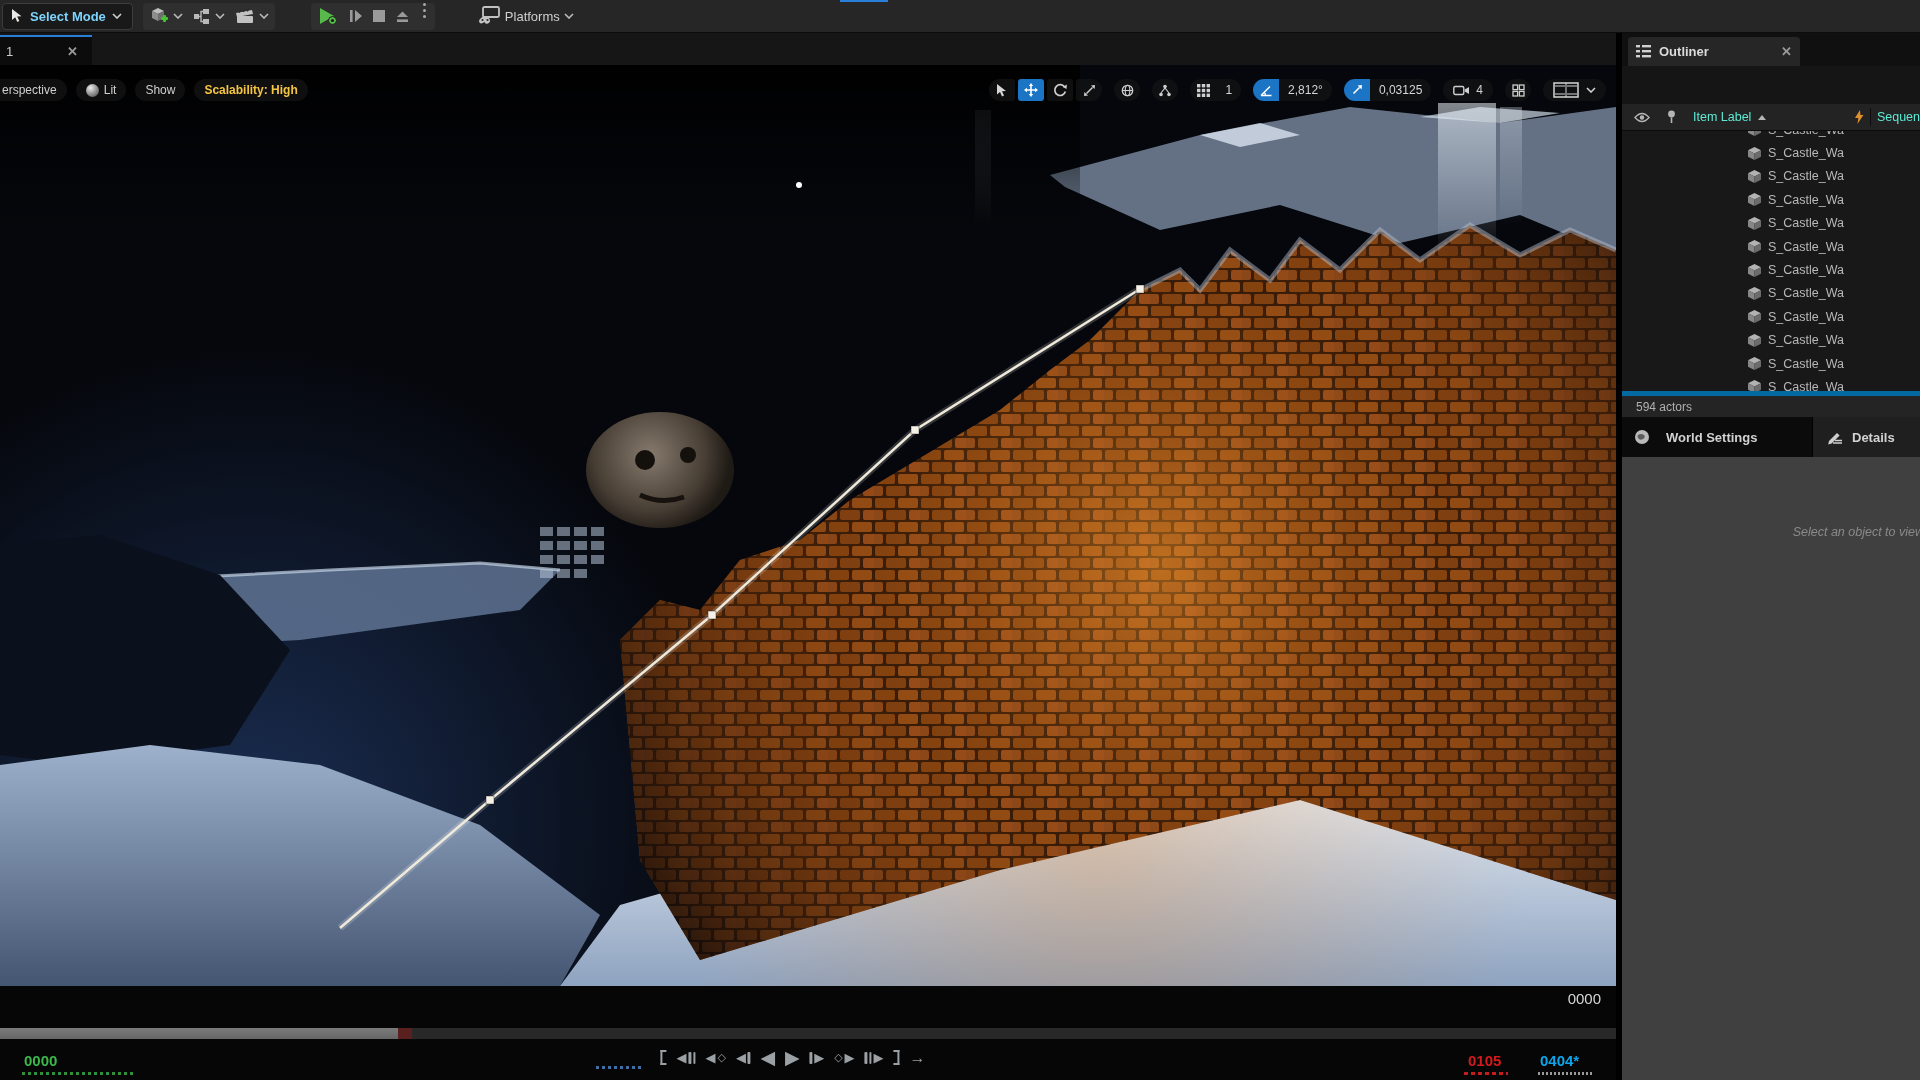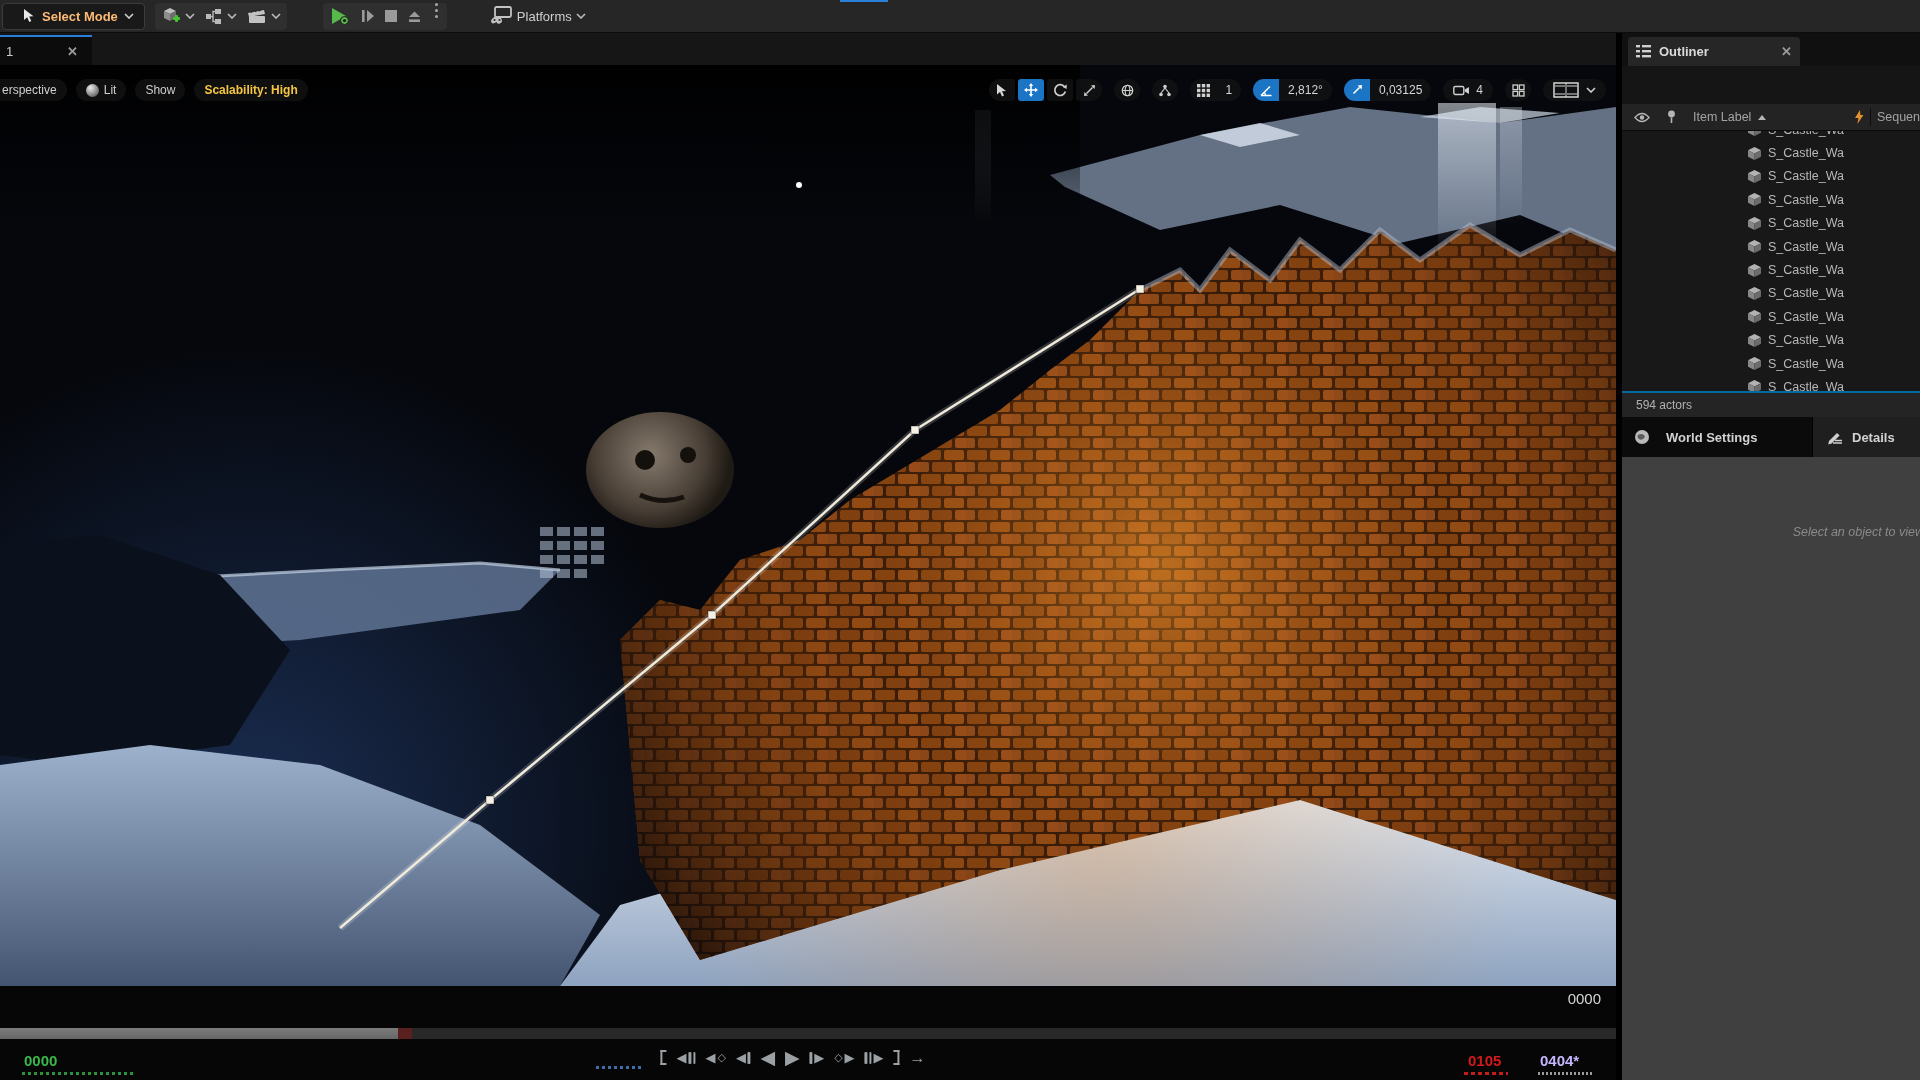--- a/index.html
+++ b/index.html
@@ -9,22 +9,22 @@
 
   
   .main-toolbar { position:absolute; left:0; top:0; width:1920px; height:33px;
     background:#262626; border-bottom:1px solid #0c0c0c; display:flex; align-items:center; }
   .accent-strip { position:absolute; left:840px; top:0; width:48px; height:2px; background:#2a80d8; }
   .tb-group { display:flex; height:27px; background:#2f2f2f;
     border-radius:4px; margin-left:10px; padding:0 6px; gap:10px; }
   .tb-btn { display:flex; align-items:center; gap:4px; color:#cfcfcf; font-size:13px;
     cursor:default; }
   .select-mode-btn { background:#191919; border:1px solid #3c3c3c; border-radius:4px;
-    height:27px; margin-left:2px; padding:0 10px 0 20px; display:flex; align-items:center;
-    gap:6px; color:#fdba74; font-size:13px; font-weight:bold; }
+    height:27px; margin-left:2px; padding:0 10px 0 8px; display:flex; align-items:center;
+    gap:6px; color:#7dd3fc; font-size:13px; font-weight:bold; }
   .chev { width:10px; height:6px; }
   .vdots { display:flex; flex-direction:column; gap:3px; padding:0 3px; }
   .vdots i { width:3px; height:3px; border-radius:50%; background:#a8a8a8; }
 
   
   .tab-row { position:absolute; left:0; top:33px; width:1616px; height:32px; background:#161616; }
   .level-tab { position:absolute; left:0; top:2px; width:92px; height:30px; background:#0c0c0c;
     border-top:2px solid #2a80d8; display:flex; align-items:center; color:#cdcdcd; font-size:13px; }
   .level-tab .lbl { margin-left:6px; }
   .level-tab .x { margin-left:auto; margin-right:14px; color:#9a9a9a; font-size:13px; font-weight:bold; }
@@ -62,30 +62,30 @@
   .ol-tab { position:absolute; left:6px; top:4px; width:172px; height:29px; background:#262626;
     border-radius:4px 4px 0 0; display:flex; align-items:center; gap:8px; padding:0 8px;
     color:#dadada; font-size:13px; font-weight:bold; }
   .ol-tab .x { margin-left:auto; color:#9a9a9a; font-weight:bold; font-size:13px; }
   .ol-search-row { position:absolute; left:0; top:33px; width:298px; height:38px; background:#1d1d1d; }
   .ol-search { position:absolute; left:8px; top:7px; width:282px; height:24px; background:#0d0d0d;
     border:1px solid #050505; border-radius:4px; color:#9a9a9a; font-size:12px;
     padding:0 8px 0 26px; outline:none; }
   .mag { position:absolute; left:14px; top:12px; }
   .ol-header { position:absolute; left:0; top:71px; width:298px; height:27px; background:#232323;
-    border-bottom:1px solid #0b0b0b; display:flex; align-items:center; color:#a3a3a3; font-size:12.5px; }
+    border-bottom:1px solid #0b0b0b; display:flex; align-items:center; color:#5eead4; font-size:12.5px; }
   .sortasc { width:0; height:0; border-left:4px solid transparent; border-right:4px solid transparent;
     border-bottom:5px solid #b5b5b5; margin-left:7px; }
   .col-div { width:1px; height:18px; background:#0e0e0e; margin:0 6px; }
   .ol-list { position:absolute; left:0; top:98px; width:298px; height:260px; background:#181818; overflow:hidden;padding-left:13px; }
   .ol-row { height:23.4px; display:flex; align-items:center; padding-left:112px; gap:6px;
     color:#b8b8b8; font-size:12.5px; white-space:nowrap; }
   .ol-row:first-child { margin-top:-13px; }
   .ol-status { position:absolute; left:0; top:358px; width:298px; height:26px; background:#242424;
-    border-top:2px solid #0369a1; display:flex; align-items:center; padding-left:14px;
+    border-top:5px solid #0369a1; display:flex; align-items:center; padding-left:14px;
     color:#b0b0b0; font-size:12px; }
   .bottom-tabs { position:absolute; left:0; top:384px; width:298px; height:40px; display:flex; }
   .bt-world { width:190px; height:40px; background:#0b0b0b; display:flex; align-items:center;
     gap:16px; padding-left:12px; color:#d2d2d2; font-size:13px; font-weight:bold; }
   .bt-details { flex:1; height:40px; background:#1f1f1f; border-left:1px solid #000;
     display:flex; align-items:center; gap:9px; padding-left:14px; color:#d2d2d2; font-size:13px; font-weight:bold; }
   .panel-body { position:absolute; left:0; top:424px; width:298px; height:623px; background:#404040; }
   .sel-hint { position:absolute; right:-4px; top:68px; color:#8a8a8a; font-size:12.5px;
     font-style:italic; white-space:nowrap; }
 
@@ -97,21 +97,21 @@
     background:linear-gradient(#7b7b7b,#666); }
   .scrub-tip { position:absolute; left:398px; top:0; width:14px; height:11px; background:#5a2020; }
   .tc-green { position:absolute; left:24px; top:66px; color:#3cb84a; font-size:15px; font-weight:bold; }
   .tick-green { position:absolute; left:22px; top:86px; width:112px; height:3px;
     background:repeating-linear-gradient(90deg,#2f8f3a 0 3px,transparent 3px 6px); }
   .tick-blue { position:absolute; left:596px; top:80px; width:46px; height:3px;
     background:repeating-linear-gradient(90deg,#3f6ea8 0 3px,transparent 3px 6px); }
   .tc-red { position:absolute; left:1468px; top:66px; color:#d41a1a; font-size:15px; font-weight:bold; }
   .tick-red { position:absolute; left:1464px; top:86px; width:44px; height:3px;
     background:repeating-linear-gradient(90deg,#c41d1d 0 4px,transparent 4px 7px); }
-  .tc-end { position:absolute; left:1540px; top:66px; color:#c4b5fd; font-size:15px; font-weight:bold; }
+  .tc-end { position:absolute; left:1540px; top:66px; color:#0ea5e9; font-size:15px; font-weight:bold; }
   .tick-end { position:absolute; left:1538px; top:86px; width:56px; height:3px;
     background:repeating-linear-gradient(90deg,#9a9a9a 0 2px,transparent 2px 4px); }
 
   .pc { position:absolute; left:calc(50% - 15px); top:62px; transform:translateX(-50%);
     display:flex; align-items:center; gap:10px; color:#9aa0a4; }
   .pcb { display:flex; align-items:center; gap:2px; }
   .pcb .tri { font-size:13px; line-height:1; }
   .pcb .big { font-size:19px; line-height:1; }
   .pcb .bar { width:2.5px; height:12px; background:#9aa0a4; border-radius:1px; }
   .pcb .dia { font-size:11px; line-height:1; }

